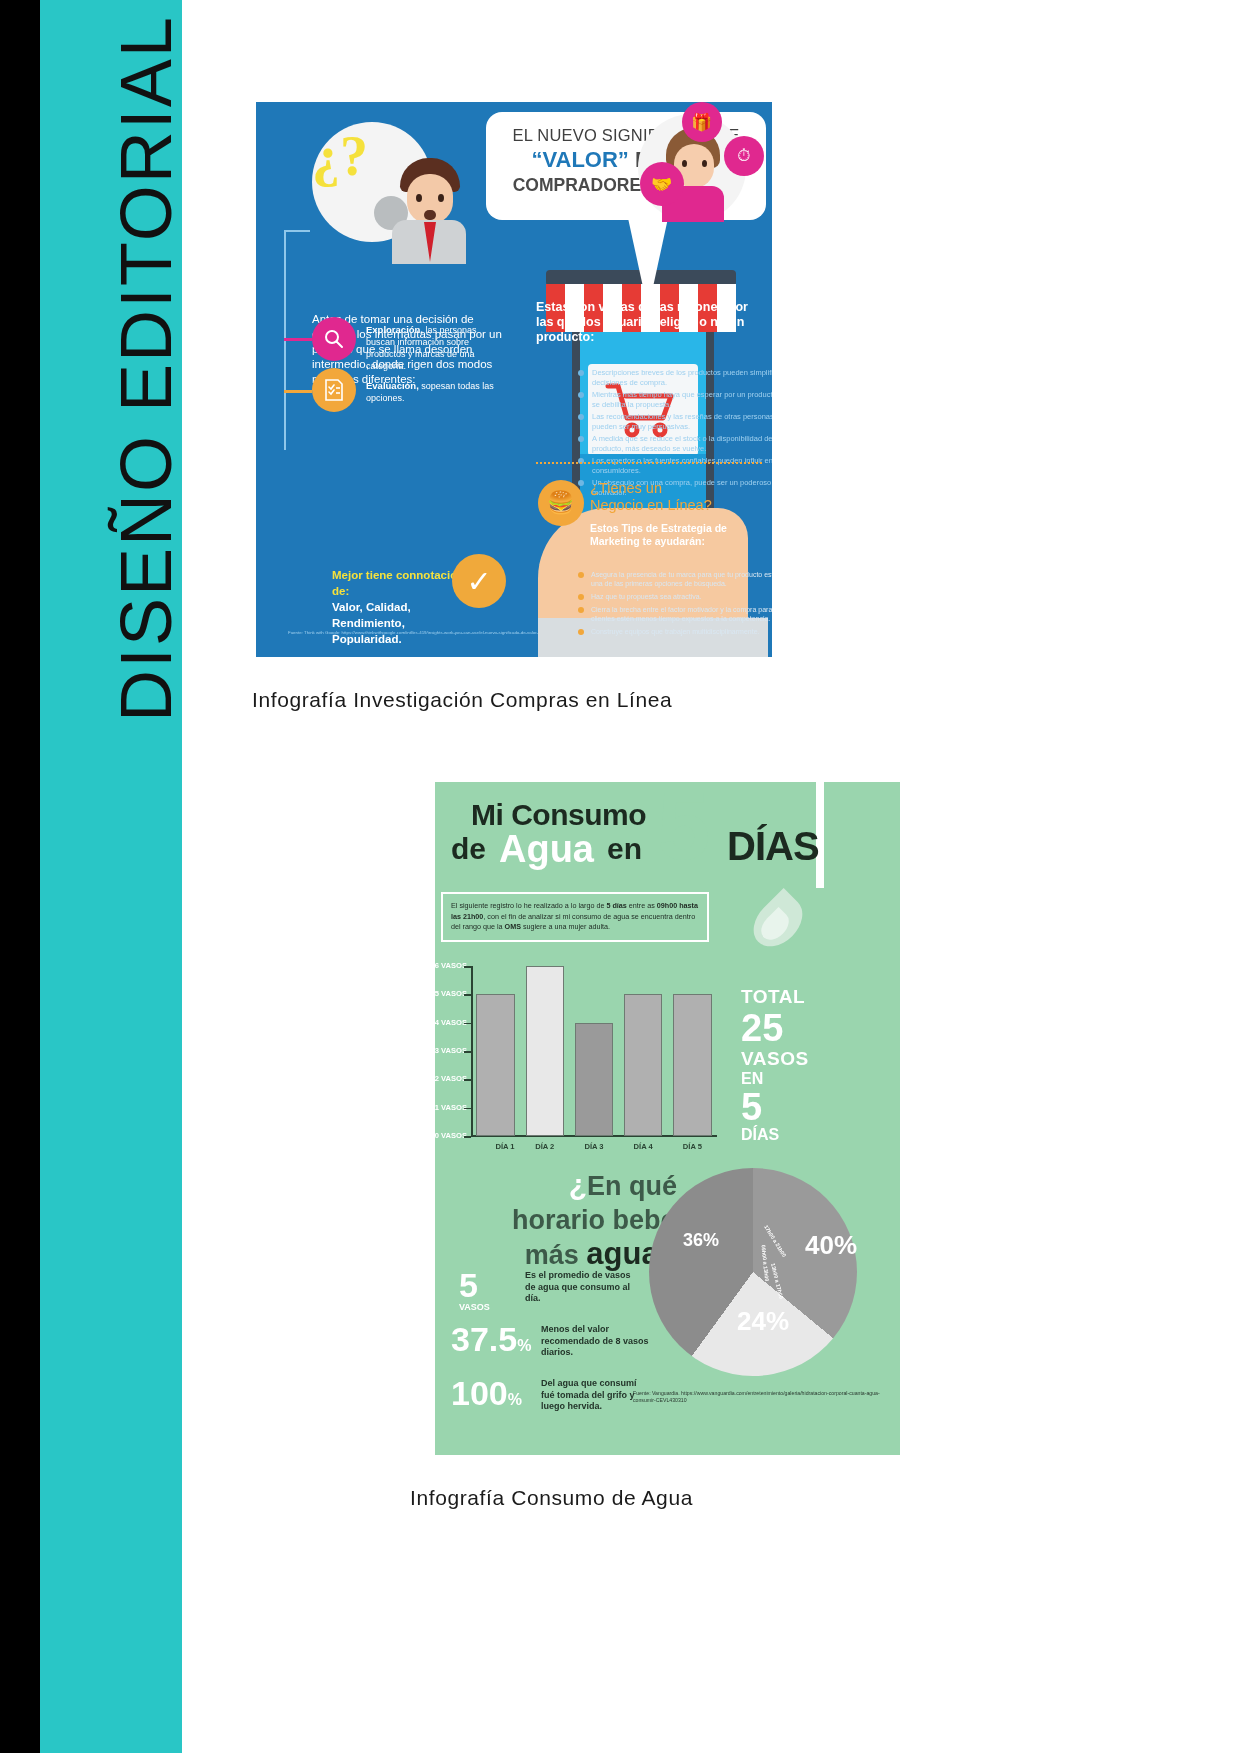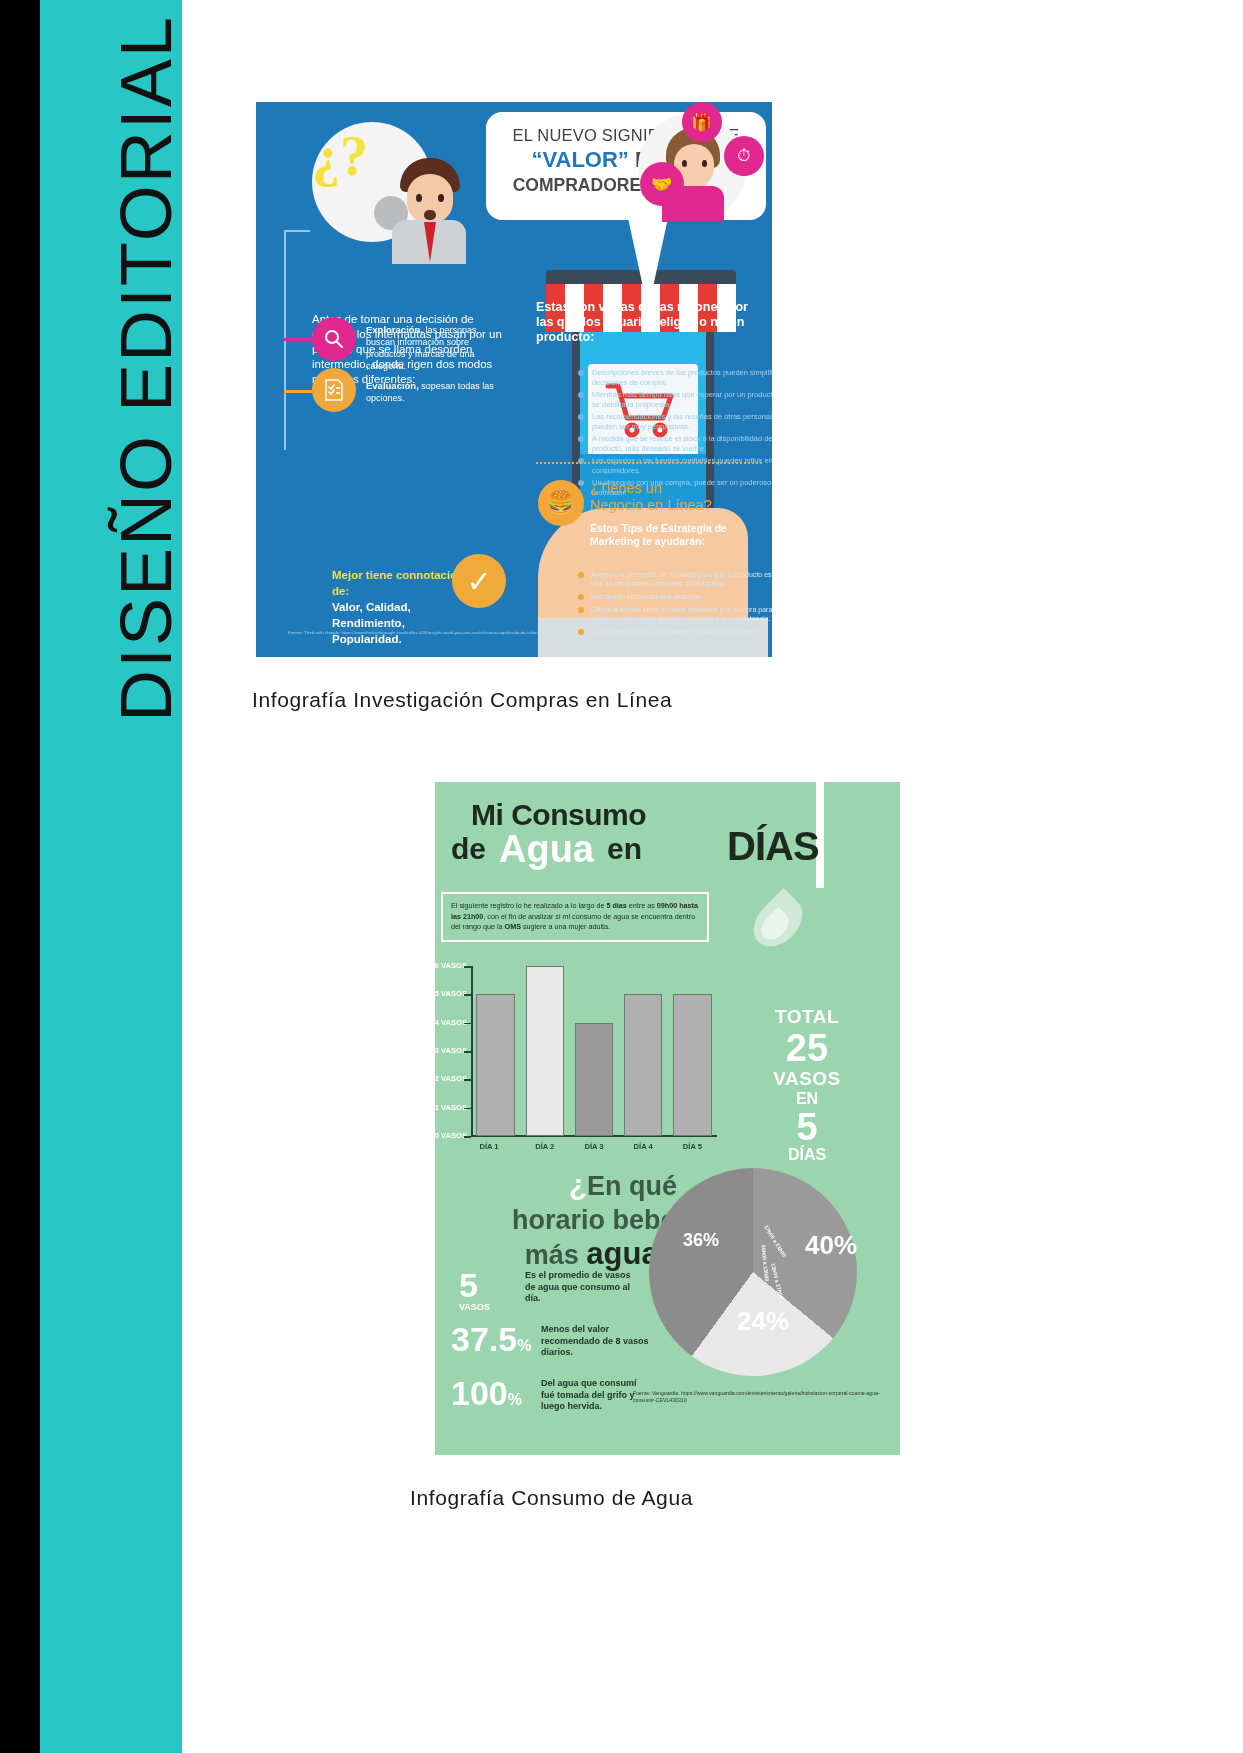--- a/index.html
+++ b/index.html
@@ -123,21 +123,21 @@
 
   
   #chart{position:absolute;left:58px;top:196px;width:260px;height:170px;}
   .ylab{position:absolute;right:268px;font-size:7.6px;font-weight:bold;color:#ffffff;white-space:nowrap;text-align:right;}
   #axis-y{position:absolute;left:60px;top:196px;width:1.5px;height:170px;background:#2a4433;}
   #axis-x{position:absolute;left:60px;top:365px;width:246px;height:1.5px;background:#2a4433;}
   .tick{position:absolute;left:53px;width:7px;height:1.5px;background:#2a4433;}
   .bar{position:absolute;bottom:0;border:1px solid #6e7a72;box-sizing:border-box;}
   .xlab{position:absolute;top:372px;font-size:7.6px;font-weight:bold;color:#2a4433;text-align:center;width:44px;}
 
-  #total-box{position:absolute;left:330px;top:236px;width:132px;text-align:center;color:#ffffff;}
+  #total-box{position:absolute;left:330px;top:216px;width:132px;text-align:left;color:#ffffff;}
   #total-box .t1{font-size:19px;font-weight:bold;letter-spacing:.5px;}
   #total-box .t2{font-size:38px;font-weight:bold;line-height:40px;}
   #total-box .t3{font-size:19px;font-weight:bold;letter-spacing:.5px;}
   #total-box .t4{font-size:16px;font-weight:bold;}
   #total-box .t5{font-size:38px;font-weight:bold;line-height:38px;}
   #total-box .t6{font-size:16px;font-weight:bold;}
 
   
   #q-block{position:absolute;left:36px;top:400px;width:230px;text-align:right;line-height:30px;}
   #q-block .qm{color:#ffffff;font-size:30px;font-weight:bold;}
@@ -351,21 +351,21 @@
     <div class="tick" style="top: 309.333px;"></div>
     <div class="ylab" style="position: absolute; left: 4px; top: 276px; width: 52px;">3 VASOS</div>
     <div class="tick" style="top: 281px;"></div>
     <div class="ylab" style="position: absolute; left: 4px; top: 247.667px; width: 52px;">4 VASOS</div>
     <div class="tick" style="top: 252.667px;"></div>
     <div class="ylab" style="position: absolute; left: 4px; top: 219.333px; width: 52px;">5 VASOS</div>
     <div class="tick" style="top: 224.333px;"></div>
     <div class="ylab" style="position: absolute; left: 4px; top: 191px; width: 52px;">6 VASOS</div>
     <div class="tick" style="top: 196px;"></div>
     <div class="bar" style="position: absolute; left: 65.412px; top: 224.333px; width: 38.376px; height: 141.667px; background: rgb(176, 176, 176);"></div>
-    <div class="xlab" style="left: 56px;">DÍA 1</div>
+    <div class="xlab" style="left: 72px;">DÍA 1</div>
     <div class="bar" style="position: absolute; left: 114.612px; top: 196px; width: 38.376px; height: 170px; background: rgb(232, 232, 232);"></div>
     <div class="xlab" style="left: 111.8px;">DÍA 2</div>
     <div class="bar" style="position: absolute; left: 163.812px; top: 252.667px; width: 38.376px; height: 113.333px; background: rgb(154, 154, 154);"></div>
     <div class="xlab" style="left: 161px;">DÍA 3</div>
     <div class="bar" style="position: absolute; left: 213.012px; top: 224.333px; width: 38.376px; height: 141.667px; background: rgb(176, 176, 176);"></div>
     <div class="xlab" style="left: 210.2px;">DÍA 4</div>
     <div class="bar" style="position: absolute; left: 262.212px; top: 224.333px; width: 38.376px; height: 141.667px; background: rgb(176, 176, 176);"></div>
     <div class="xlab" style="left: 259.4px;">DÍA 5</div>
     <div class="pie-lab" style="left: 394px; top: 460px; font-size: 26px;">40%</div>
     <div class="pie-lab" style="left: 272px; top: 460px; font-size: 18px;">36%</div>

